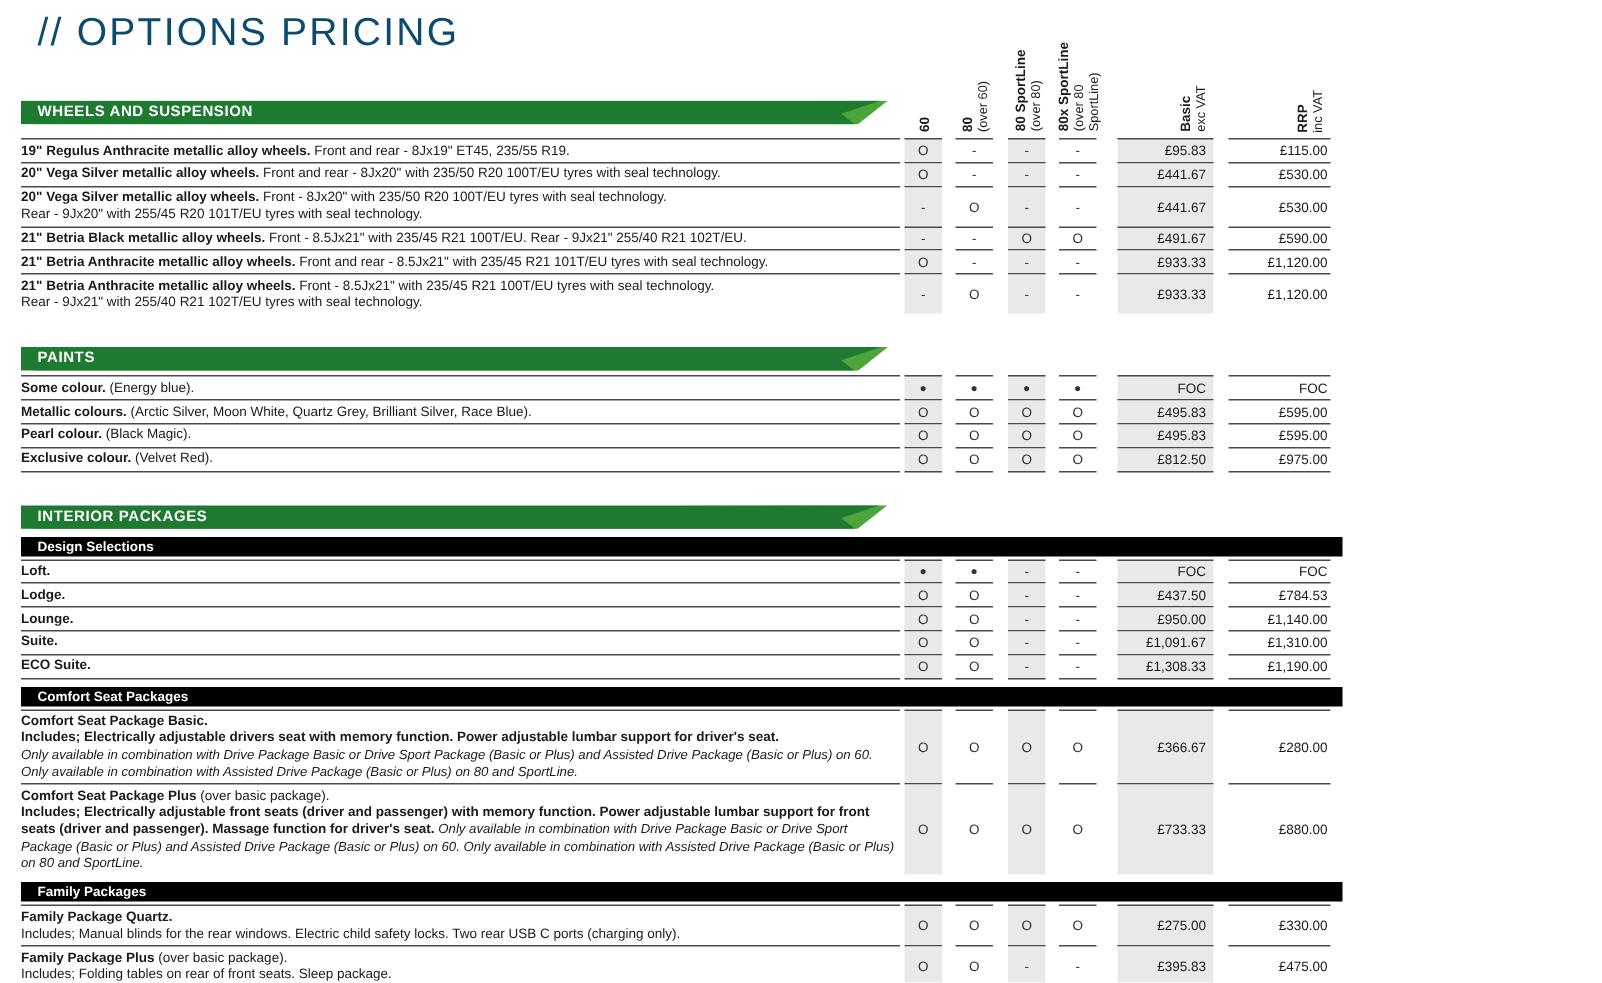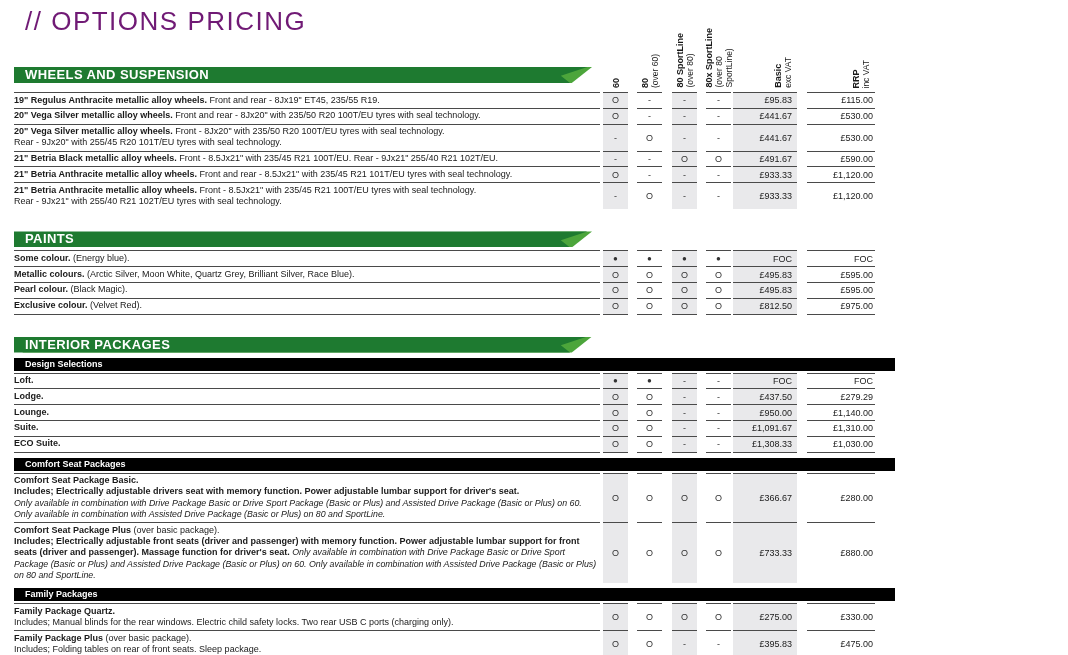--- a/index.html
+++ b/index.html
@@ -1,45 +1,45 @@
 <!DOCTYPE html>
 <html><head>
 <meta charset="utf-8">
 <style>
   html,body{margin:0;padding:0;}
   body{
     width:1068px;height:655px;background:#ffffff;position:relative;overflow:hidden;
     font-family:"Liberation Sans",sans-serif;color:#1a1a1a;
   }
   .title{
-    margin:6px 0 0 25px;font-size:26px;font-weight:400;letter-spacing:1.5px;color:#701a75;
+    margin:6px 0 0 25px;font-size:26px;font-weight:400;letter-spacing:1.5px;color:#0c4a6e;
   }
   .table{margin-left:14px;width:881px;margin-top:30px;}
   
   .bar{position:relative;height:16px;width:578px;margin-bottom:9px;}
   .bar.mt{margin-top:22px;margin-bottom:3px;}
   .bar .bg-light{position:absolute;inset:0;background:#4ca53b;
     clip-path:polygon(1.5% 20%,100% 0,96.5% 100%,1.5% 100%);}
   .bar .bg-dark{position:absolute;inset:0;background:#1e7a30;
     clip-path:polygon(0 0,99.2% 0,94.6% 55%,96.2% 100%,0 100%);}
   .bar .label{position:absolute;left:11px;top:0;line-height:16px;color:#fff;font-weight:bold;
-    font-size:13px;letter-spacing:.4px;}
+    font-size:10px;letter-spacing:.4px;}
   .graybar{height:13px;background:#000000;color:#fff;font-weight:bold;font-size:9px;line-height:13px;
     padding-left:11px;box-sizing:border-box;width:881px;margin:5px 0 2px;}
   
   .row{display:flex;align-items:stretch;}
   .cell{border-bottom:1px solid #4a4a4a;box-sizing:border-box;}
   .cell.nb{border-bottom:none;}
   .cell.tl{border-top:1px solid #4a4a4a;}
   .cdesc{width:586px;padding:1.5px 0 2px;font-size:9px;line-height:11.3px;}
   .cdesc .b{font-weight:bold;}
   .cdesc .i{font-style:italic;font-size:8.8px;}
   .cm{width:25px;display:flex;align-items:center;justify-content:center;font-size:9px;color:#333;}
   .m0{margin-left:3px;}.m1{margin-left:9px;}.m2{margin-left:10px;}.m3{margin-left:9px;}
-  .cb{width:64px;margin-left:2px;display:flex;align-items:center;justify-content:flex-end;
+  .cb{width:64px;margin-left:14px;display:flex;align-items:center;justify-content:flex-end;
     padding-right:5px;font-size:9px;}
   .cr{width:68px;margin-left:10px;display:flex;align-items:center;justify-content:flex-end;
     padding-right:2px;font-size:9px;}
   .shade{background:#e9e9eb;}
   .dot{font-size:8px;line-height:1;}
   
   .headwrap{position:absolute;top:4px;left:14px;width:881px;height:84px;display:flex;
     align-items:flex-end;pointer-events:none;}
   .hspacer{width:586px;}
   .hcell{display:flex;justify-content:center;align-items:flex-end;box-sizing:border-box;}
@@ -312,21 +312,21 @@
       <div class="cm cell m1">
         <span>O</span>
       </div>
       <div class="cm cell m2 shade">
         <span>-</span>
       </div>
       <div class="cm cell m3">
         <span>-</span>
       </div>
       <div class="cb cell shade">£437.50</div>
-      <div class="cr cell">£279.29</div>
+      <div class="cr cell">£784.53</div>
     </div>
     <div class="row">
       <div class="cdesc cell"><span class="b">Lounge.</span></div>
       <div class="cm cell m0 shade">
         <span>O</span>
       </div>
       <div class="cm cell m1">
         <span>O</span>
       </div>
       <div class="cm cell m2 shade">
@@ -363,21 +363,21 @@
       <div class="cm cell m1">
         <span>O</span>
       </div>
       <div class="cm cell m2 shade">
         <span>-</span>
       </div>
       <div class="cm cell m3">
         <span>-</span>
       </div>
       <div class="cb cell shade">£1,308.33</div>
-      <div class="cr cell">£1,030.00</div>
+      <div class="cr cell">£1,190.00</div>
     </div>
     <div class="graybar">Comfort Seat Packages</div>
     <div class="row">
       <div class="cdesc cell tl"><span class="b">Comfort Seat Package Basic.</span><br><span class="b">Includes; Electrically adjustable drivers seat with memory function. Power adjustable lumbar support for driver's seat.</span><br><span class="i">Only available in combination with Drive Package Basic or Drive Sport Package (Basic or Plus) and Assisted Drive Package (Basic or Plus) on 60. Only available in combination with Assisted Drive Package (Basic or Plus) on 80 and SportLine.</span></div>
       <div class="cm cell m0 shade tl">
         <span>O</span>
       </div>
       <div class="cm cell m1 tl">
         <span>O</span>
       </div>

